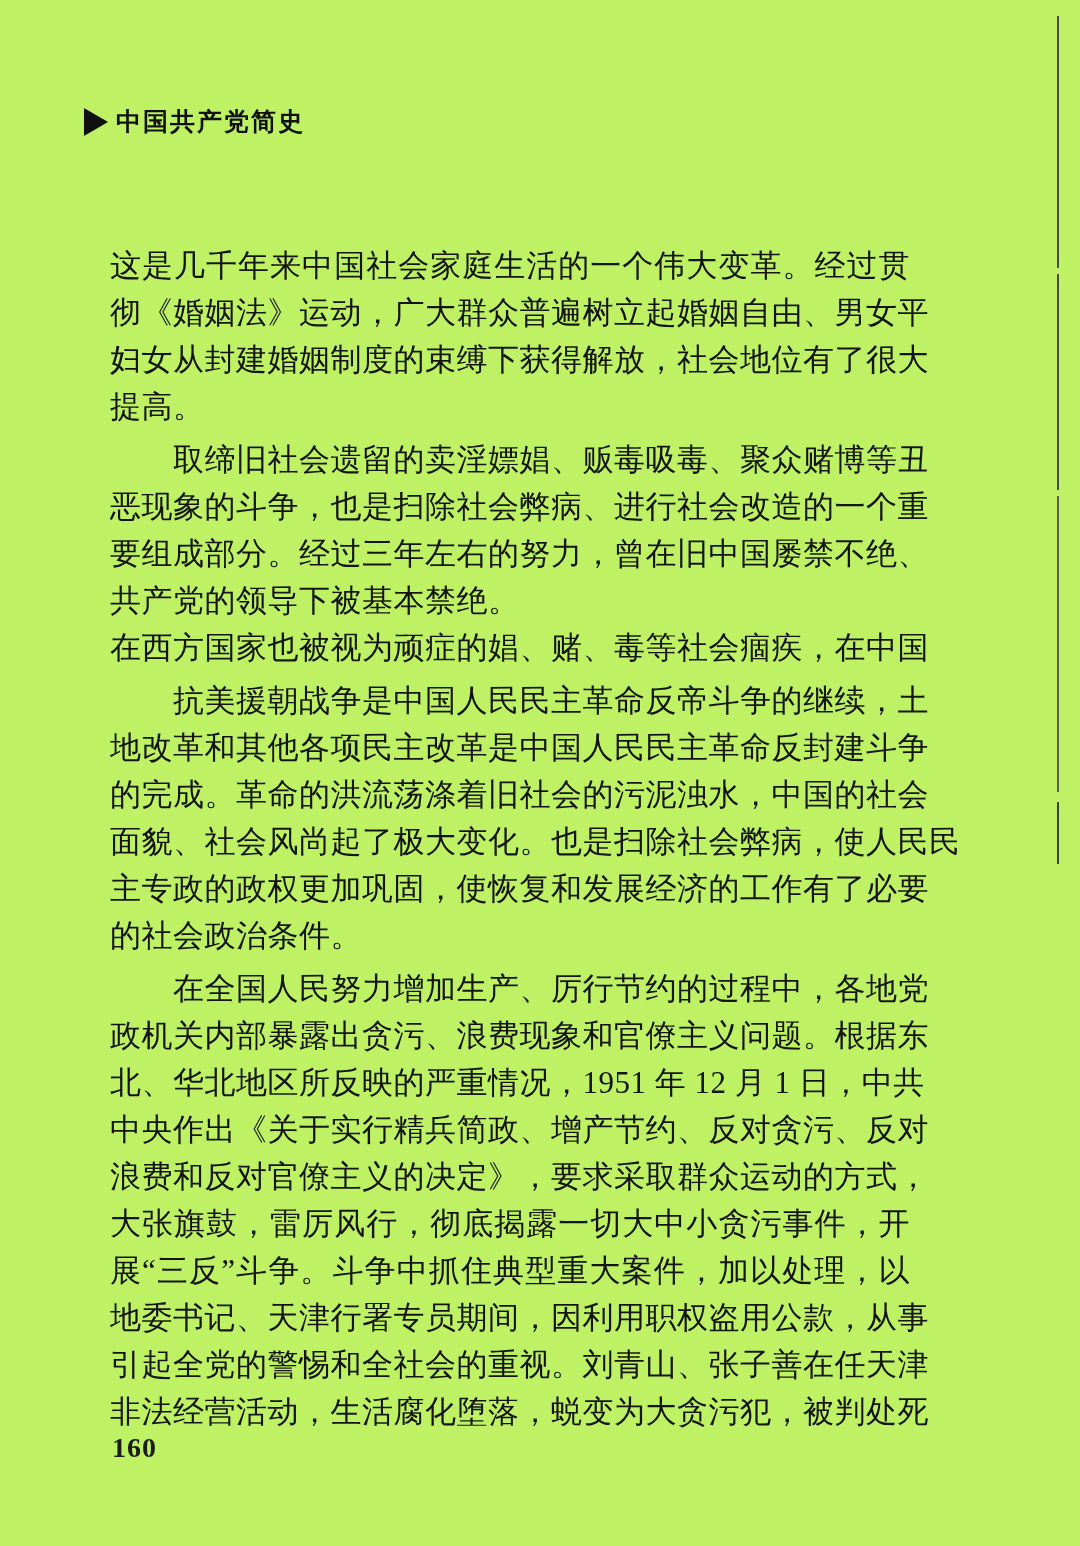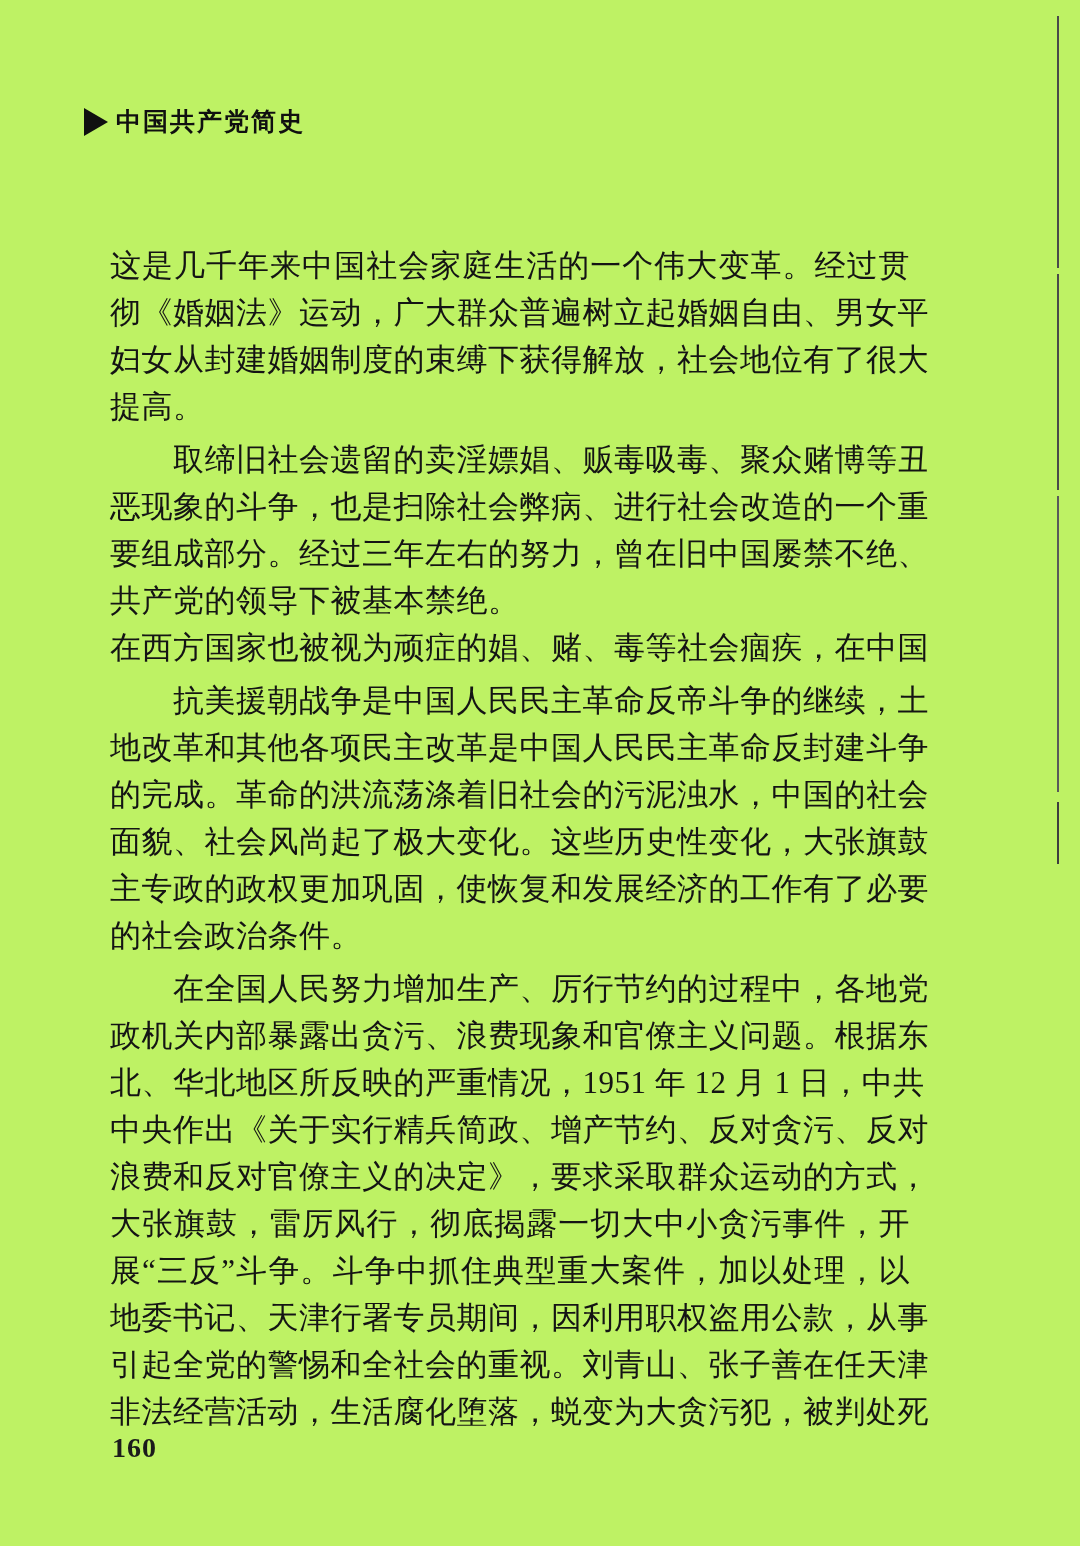--- a/index.html
+++ b/index.html
@@ -106,21 +106,21 @@
       <div class="line">恶现象的斗争，也是扫除社会弊病、进行社会改造的一个重</div>
       <div class="line">要组成部分。经过三年左右的努力，曾在旧中国屡禁不绝、</div>
       <div class="line short">共产党的领导下被基本禁绝。</div>
       <div class="line">在西方国家也被视为顽症的娼、赌、毒等社会痼疾，在中国</div>
     </div>
 
     <div class="para">
       <div class="line indent">抗美援朝战争是中国人民民主革命反帝斗争的继续，土</div>
       <div class="line">地改革和其他各项民主改革是中国人民民主革命反封建斗争</div>
       <div class="line">的完成。革命的洪流荡涤着旧社会的污泥浊水，中国的社会</div>
-      <div class="line">面貌、社会风尚起了极大变化。这些历史性变化，大张旗鼓</div>
+      <div class="line">面貌、社会风尚起了极大变化。也是扫除社会弊病，使人民民</div>
       <div class="line">主专政的政权更加巩固，使恢复和发展经济的工作有了必要</div>
       <div class="line short">的社会政治条件。</div>
     </div>
 
     <div class="para">
       <div class="line indent">在全国人民努力增加生产、厉行节约的过程中，各地党</div>
       <div class="line">政机关内部暴露出贪污、浪费现象和官僚主义问题。根据东</div>
       <div class="line">北、华北地区所反映的严重情况，1951 年 12 月 1 日，中共</div>
       <div class="line">中央作出《关于实行精兵简政、增产节约、反对贪污、反对</div>
       <div class="line">浪费和反对官僚主义的决定》，要求采取群众运动的方式，</div>

